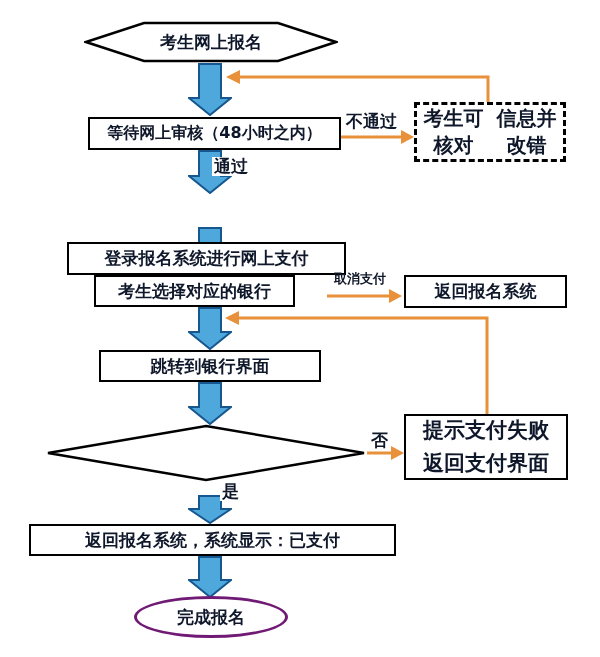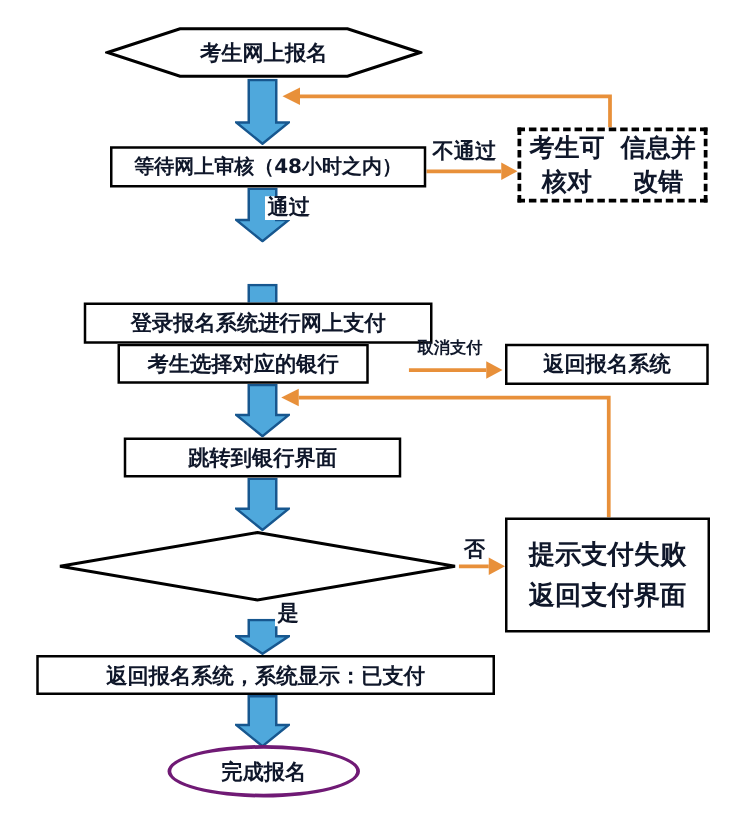--- a/index.html
+++ b/index.html
@@ -121,21 +121,21 @@
       <polygon points="161,2 319,29 161,56 3,29" fill="#ffffff" stroke="#000000" stroke-width="2.5"></polygon>
     </svg>
   </div>
 
   <svg class="orange-conn" style="left:367px; top:443px;" width="38" height="20">
     <line x1="0" y1="10" x2="24" y2="10" stroke="#E8903A" stroke-width="3"></line>
     <polygon points="24,3 24,17 37,10" fill="#E8903A"></polygon>
   </svg>
   <span class="edge-label" style="left:371px; top:431px;">否</span>
 
-  <div class="box twoline f21" style="left:404px; top:414px; width:164px; height:92px;">
+  <div class="box twoline f21" style="left:404px; top:414px; width:164px; height:66px;">
     <span>提示支付失败</span>
     <span>返回支付界面</span>
   </div>
 
   <span class="edge-label onarrow" style="left:204px; top:482px;">是</span>
   <svg class="blue-arrow" style="left:188px; top:495px;" width="44" height="29">
     <polygon points="11,1 33,1 33,14 43,14 22,28 1,14 11,14" fill="#4FA8DC" stroke="#17578F" stroke-width="2"></polygon>
   </svg>
 
   <div class="box f17" style="left:29px; top:524px; width:367px; height:32px;justify-content:center;">

